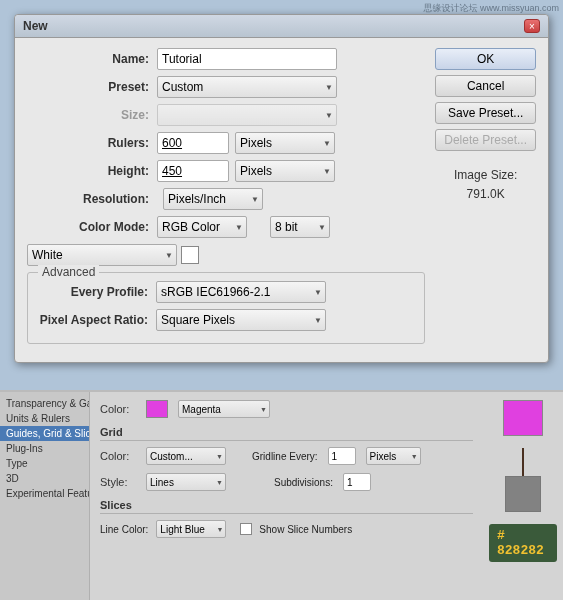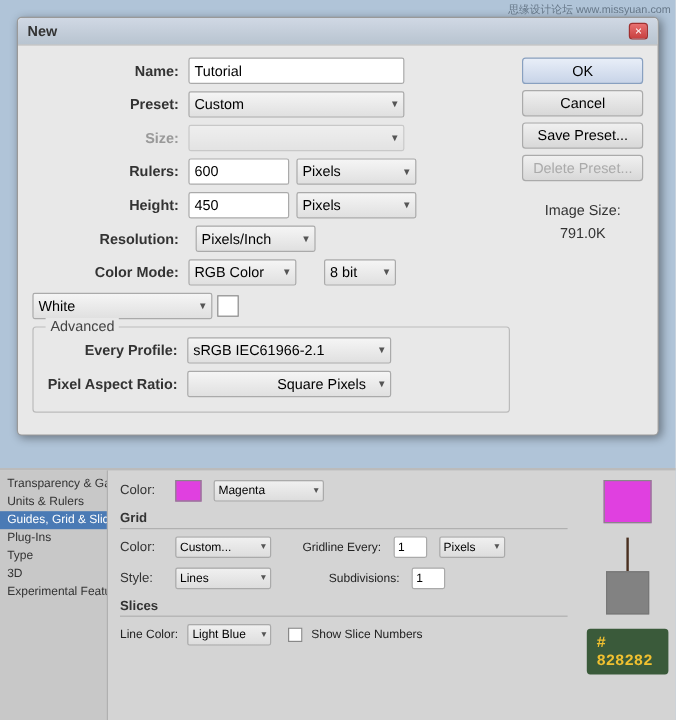--- a/index.html
+++ b/index.html
@@ -87,21 +87,22 @@
       border: 1px solid #aaa;
       border-radius: 2px;
       padding: 2px 4px;
       font-size: 12px;
       height: 22px;
     }
     .form-input-wide {
       width: 180px;
     }
     .form-input-med {
-      width: 84px;
+      width: 72px;
+      text-decoration: underline;
     }
     .select-wrapper {
       position: relative;
       display: inline-block;
     }
     .select-wrapper::after {
       content: '▼';
       font-size: 8px;
       position: absolute;
       right: 4px;
@@ -422,21 +423,21 @@
           <div class="select-wrapper">
             <select style="width:170px;">
               <option>sRGB IEC61966-2.1</option>
             </select>
           </div>
         </div>
 
         <div class="form-row">
           <span class="form-label" style="min-width:120px;">Pixel Aspect Ratio:</span>
           <div class="select-wrapper">
-            <select style="width:170px;text-align:right;">
+            <select style="width:170px;">
               <option>Square Pixels</option>
             </select>
           </div>
         </div>
       </div>
 
     </div>
 
     <div class="dialog-buttons">
       <button class="dlg-btn dlg-btn-primary">OK</button>

